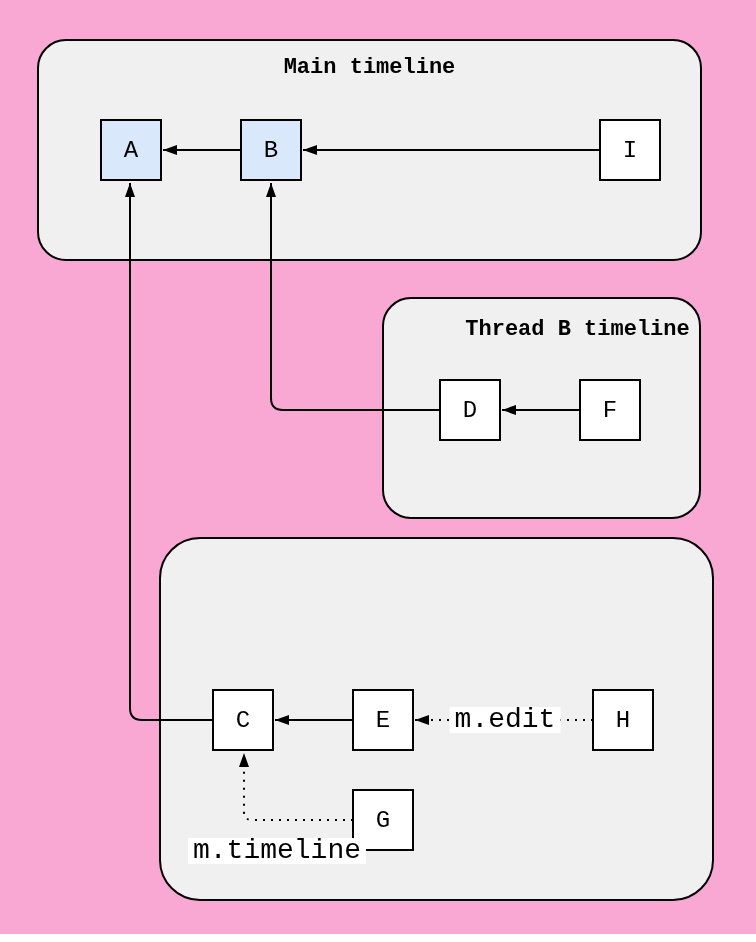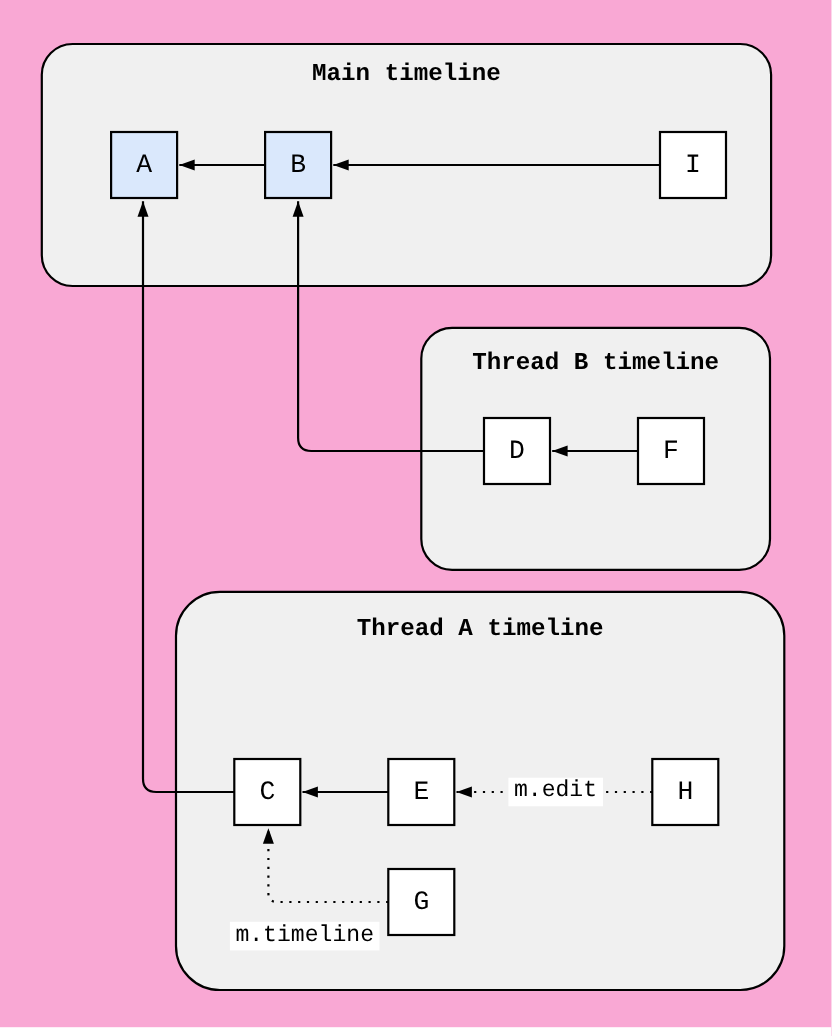--- a/index.html
+++ b/index.html
@@ -12,21 +12,21 @@
   .node-rect { stroke:#000000; stroke-width:2; }
   .edge { fill:none; stroke:#000000; stroke-width:2; }
   .edge.dotted { stroke-dasharray:2 6; }
   .lbl { position:absolute; color:#000000; }
   .title { font-weight:bold; font-size:22px; text-align:center; line-height:24px; }
   .node-lbl {
     width:60px; height:60px; display:flex; align-items:center; justify-content:center;
     font-size:24px;
   }
   .edge-lbl {
-    transform:translate(-50%,-50%); background:#ffffff; font-size:21px;
+    transform:translate(-50%,-50%); background:#ffffff; font-size:28px;
     padding:1px 5px; white-space:nowrap; line-height:24px;
   }
 </style>
 </head>
 <body>
 
 <div class="canvas">
 
   <svg width="756" height="942" viewBox="0 0 756 942">
     <defs>
@@ -53,22 +53,21 @@
     <rect class="node-rect" x="600" y="120" width="60" height="60" fill="#ffffff"></rect>
     <rect class="node-rect" x="440" y="380" width="60" height="60" fill="#ffffff"></rect>
     <rect class="node-rect" x="580" y="380" width="60" height="60" fill="#ffffff"></rect>
     <rect class="node-rect" x="213" y="690" width="60" height="60" fill="#ffffff"></rect>
     <rect class="node-rect" x="353" y="690" width="60" height="60" fill="#ffffff"></rect>
     <rect class="node-rect" x="593" y="690" width="60" height="60" fill="#ffffff"></rect>
     <rect class="node-rect" x="353" y="790" width="60" height="60" fill="#ffffff"></rect>
   </svg>
 
   <div class="lbl title" style="left:38px;  top:56px;  width:663px;">Main timeline</div>
-  <div class="lbl title" style="left:383px; top:318px; width:317px;">Thread B timeline</div>
-  <div class="lbl title" style="left:160px; top:560px; width:553px;">Thread A timeline</div>
+  <div class="lbl title" style="left:383px; top:318px; width:317px;padding-left:36px;">Thread B timeline</div>
 
   <div class="lbl node-lbl" style="left:101px; top:120px;">A</div>
   <div class="lbl node-lbl" style="left:241px; top:120px;">B</div>
   <div class="lbl node-lbl" style="left:600px; top:120px;">I</div>
   <div class="lbl node-lbl" style="left:440px; top:380px;">D</div>
   <div class="lbl node-lbl" style="left:580px; top:380px;">F</div>
   <div class="lbl node-lbl" style="left:213px; top:690px;">C</div>
   <div class="lbl node-lbl" style="left:353px; top:690px;">E</div>
   <div class="lbl node-lbl" style="left:593px; top:690px;">H</div>
   <div class="lbl node-lbl" style="left:353px; top:790px;">G</div>

